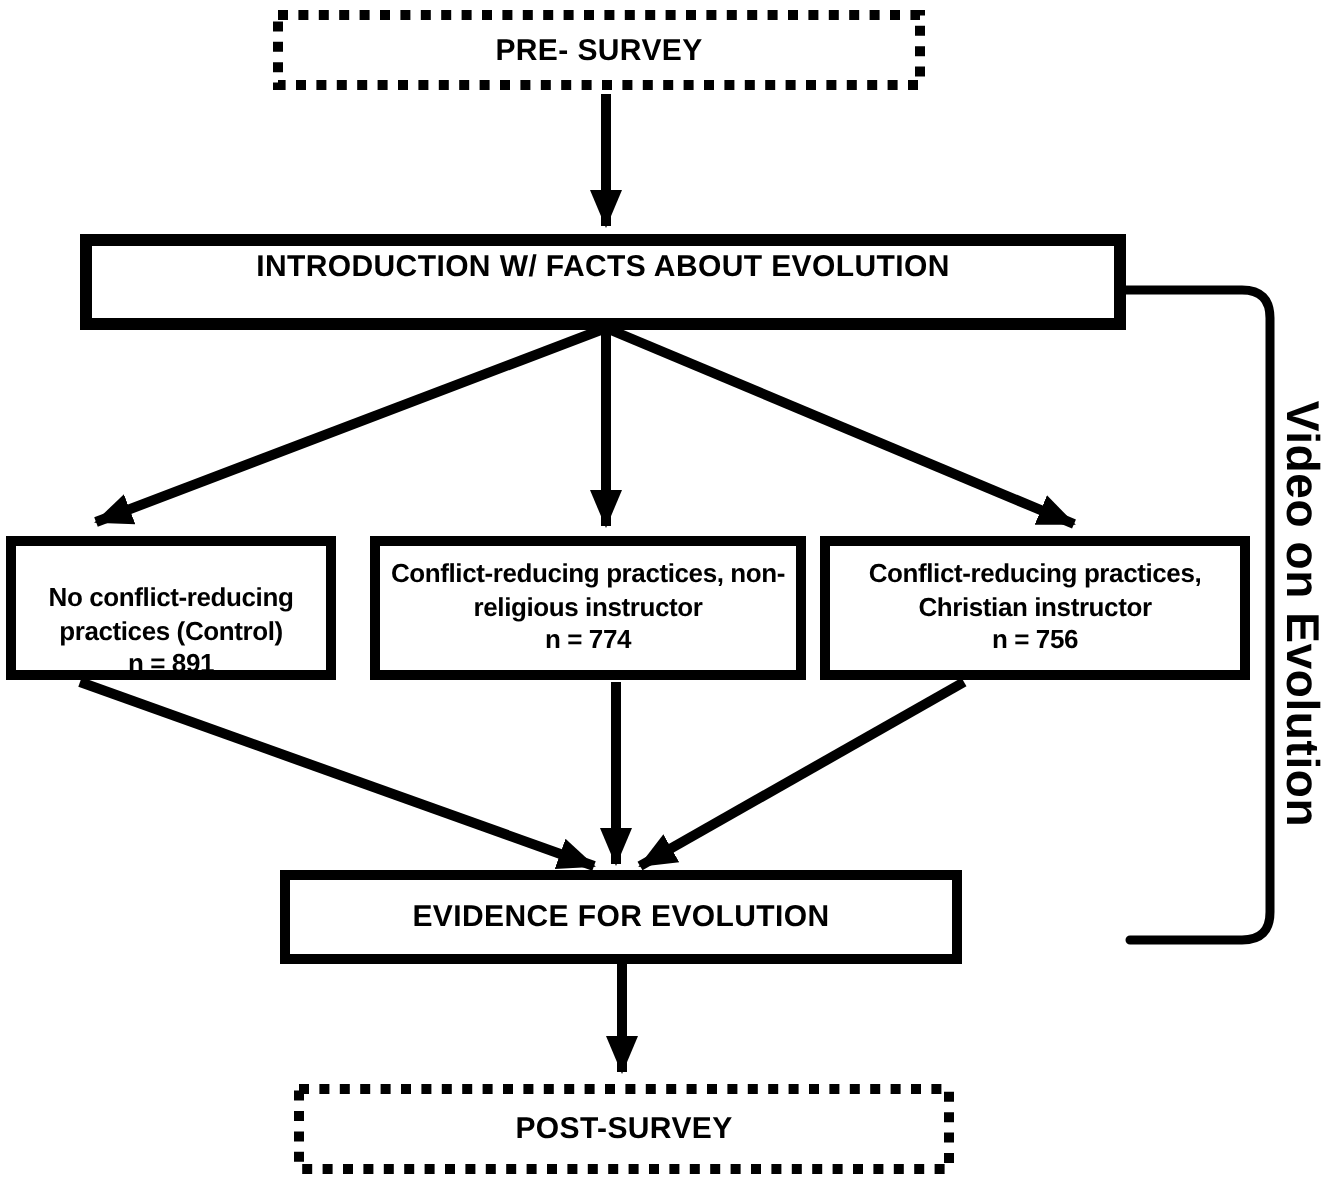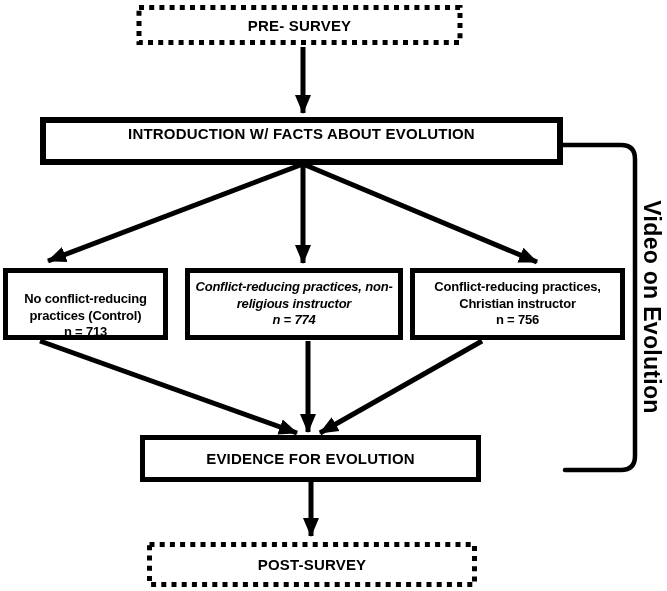--- a/index.html
+++ b/index.html
@@ -60,24 +60,24 @@
 
     <path d="M563,145 L621,145 Q635,145 635,159 L635,456 Q635,470 621,470 L565,470" fill="none" stroke="#000" stroke-width="4.5" stroke-linecap="round"></path>
   </svg>
 
   <div class="box-label hdr" style="left:136px;top:5px;width:327px;height:40px;">PRE- SURVEY</div>
 
   <div class="box-label hdr" style="left:40px;top:117px;width:523px;height:32px;">INTRODUCTION W/ FACTS ABOUT EVOLUTION</div>
 
   <div class="box-label cond" style="left:10px;top:284px;width:151px;height:64px;">
     <div>No conflict-reducing practices (Control)</div>
-    <div>n = 713</div>
+    <div>n = 891</div>
   </div>
 
-  <div class="box-label cond" style="left:192px;top:272px;width:204px;height:64px;font-style:italic;">
+  <div class="box-label cond" style="left:192px;top:272px;width:204px;height:64px;">
     <div>Conflict-reducing practices, non-religious instructor</div>
     <div>n = 774</div>
   </div>
 
   <div class="box-label cond" style="left:417px;top:272px;width:201px;height:64px;">
     <div>Conflict-reducing practices, Christian instructor</div>
     <div>n = 756</div>
   </div>
 
   <div class="box-label hdr" style="left:140px;top:435px;width:341px;height:47px;">EVIDENCE FOR EVOLUTION</div>

